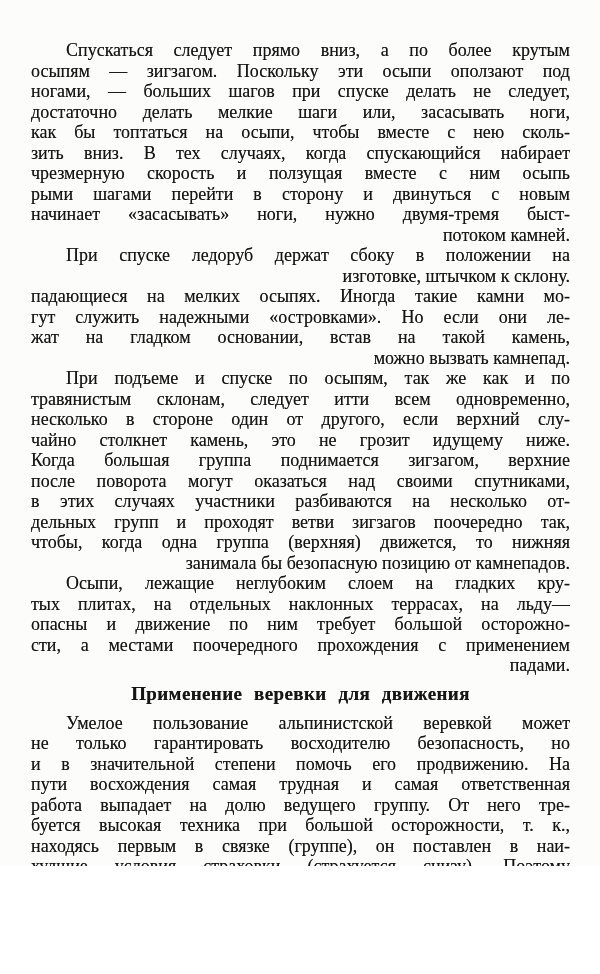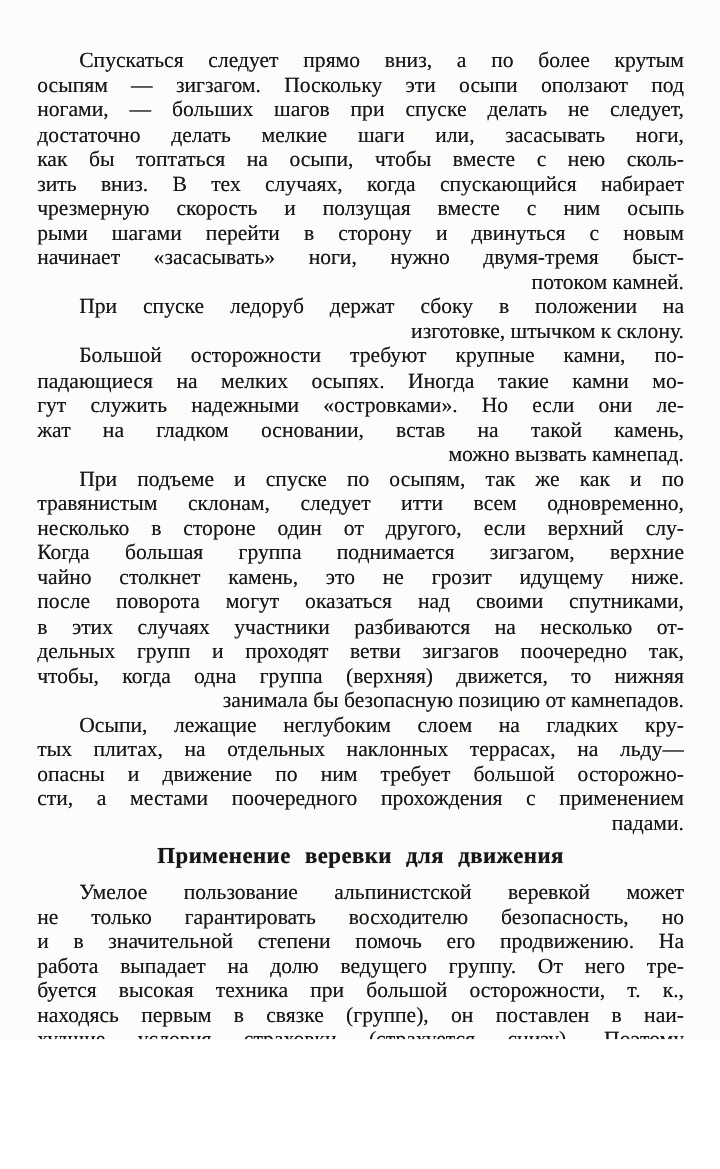--- a/index.html
+++ b/index.html
@@ -82,50 +82,50 @@
         <div class="line justify">чрезмерную скорость и ползущая вместе с ним осыпь</div>
         <div class="line justify">рыми шагами перейти в сторону и двинуться с новым</div>
         <div class="line justify">начинает «засасывать» ноги, нужно двумя-тремя быст-</div>
         <div class="line lastline">потоком камней.</div>
       </div>
       <div>
         <div class="line justify indent">При спуске ледоруб держат сбоку в положении на</div>
         <div class="line lastline">изготовке, штычком к склону.</div>
       </div>
       <div>
-        <div class="line justify indent">Большой осторожности требуют крупные камни, по-</div>
         <div class="line justify">падающиеся на мелких осыпях. Иногда такие камни мо-</div>
         <div class="line justify">гут служить надежными «островками». Но если они ле-</div>
         <div class="line justify">жат на гладком основании, встав на такой камень,</div>
         <div class="line lastline">можно вызвать камнепад.</div>
       </div>
       <div>
         <div class="line justify indent">При подъеме и спуске по осыпям, так же как и по</div>
         <div class="line justify">травянистым склонам, следует итти всем одновременно,</div>
         <div class="line justify">несколько в стороне один от другого, если верхний слу-</div>
+        <div class="line justify">чайно столкнет камень, это не грозит идущему ниже.</div>
         <div class="line justify">Когда большая группа поднимается зигзагом, верхние</div>
-        <div class="line justify">чайно столкнет камень, это не грозит идущему ниже.</div>
         <div class="line justify">после поворота могут оказаться над своими спутниками,</div>
         <div class="line justify">в этих случаях участники разбиваются на несколько от-</div>
         <div class="line justify">дельных групп и проходят ветви зигзагов поочередно так,</div>
         <div class="line justify">чтобы, когда одна группа (верхняя) движется, то нижняя</div>
         <div class="line lastline">занимала бы безопасную позицию от камнепадов.</div>
       </div>
       <div>
         <div class="line justify indent">Осыпи, лежащие неглубоким слоем на гладких кру-</div>
         <div class="line justify">тых плитах, на отдельных наклонных террасах, на льду—</div>
         <div class="line justify">опасны и движение по ним требует большой осторожно-</div>
         <div class="line justify">сти, а местами поочередного прохождения с применением</div>
         <div class="line lastline">падами.</div>
       </div>
       <div class="heading">Применение веревки для движения</div>
       <div>
         <div class="line justify indent">Умелое пользование альпинистской веревкой может</div>
         <div class="line justify">не только гарантировать восходителю безопасность, но</div>
         <div class="line justify">и в значительной степени помочь его продвижению. На</div>
+        <div class="line justify">пути восхождения самая трудная и самая ответственная</div>
         <div class="line justify">работа выпадает на долю ведущего группу. От него тре-</div>
         <div class="line justify">буется высокая техника при большой осторожности, т. к.,</div>
         <div class="line justify">находясь первым в связке (группе), он поставлен в наи-</div>
         <div class="line justify">худшие условия страховки (страхуется снизу). Поэтому</div>
       </div>
     </div>
   <div class="page-number"><span>187</span><span class="dot">.</span></div>
 </div>
 
 </body></html>

